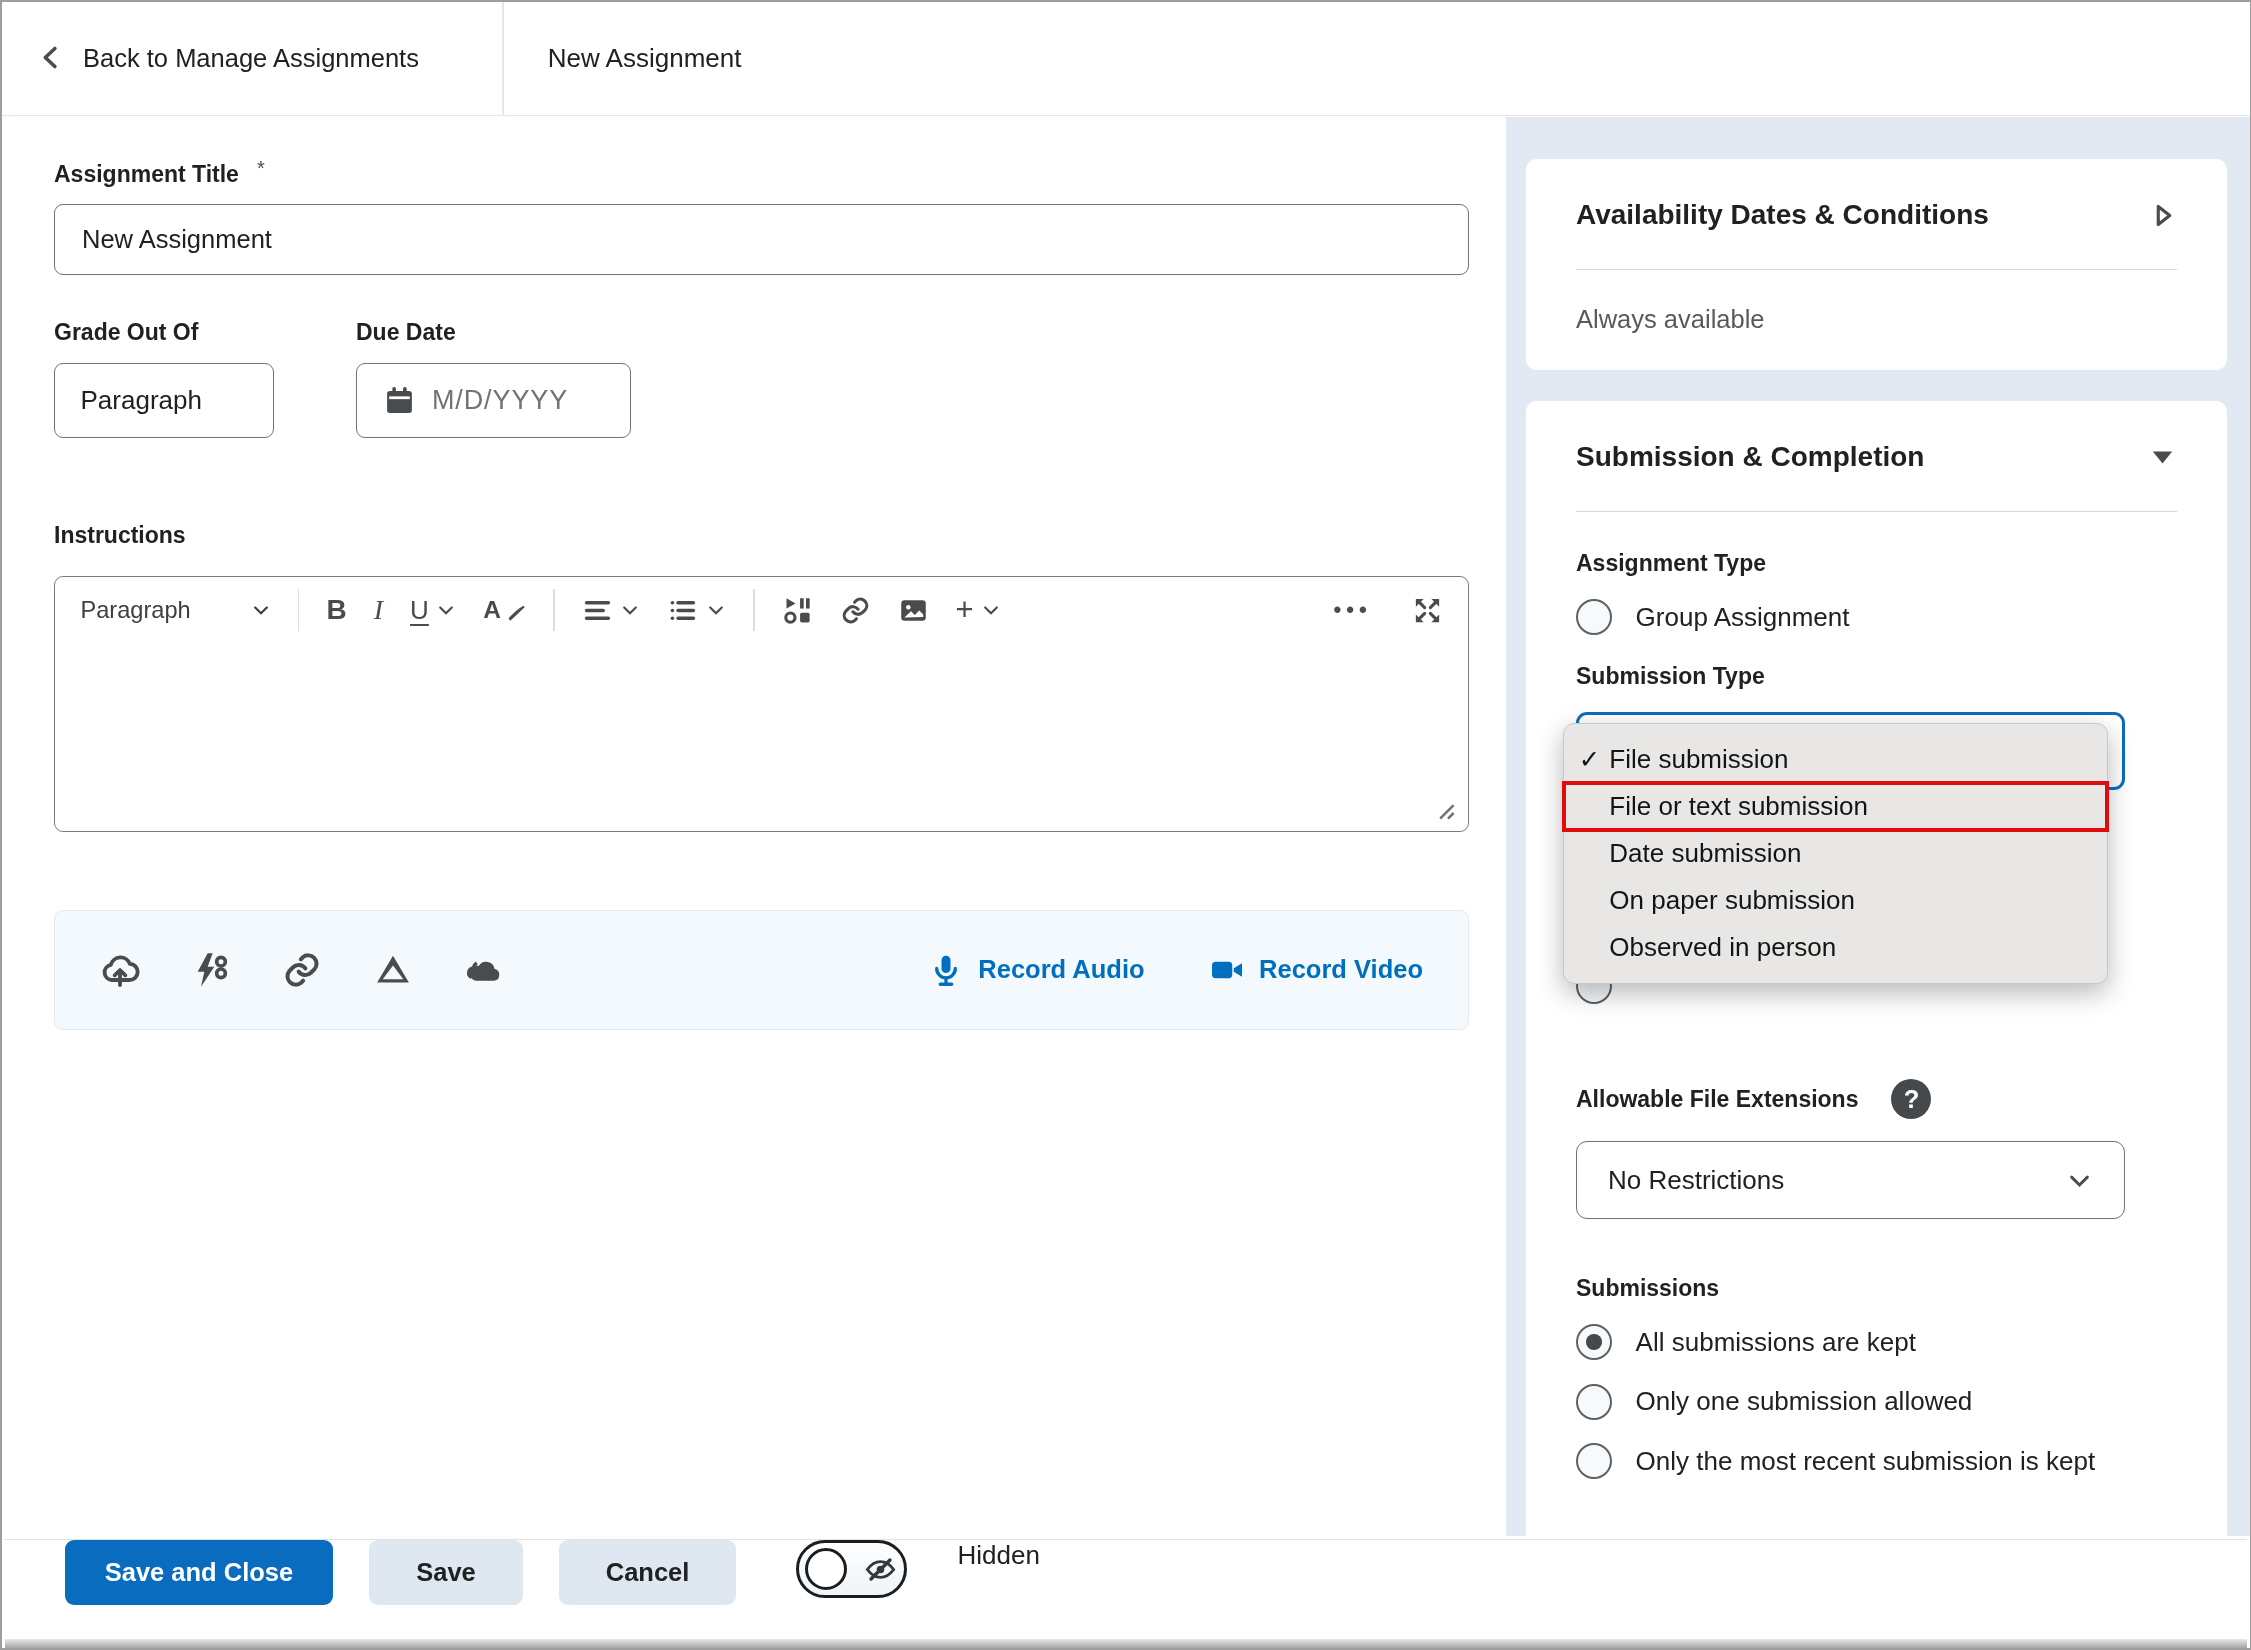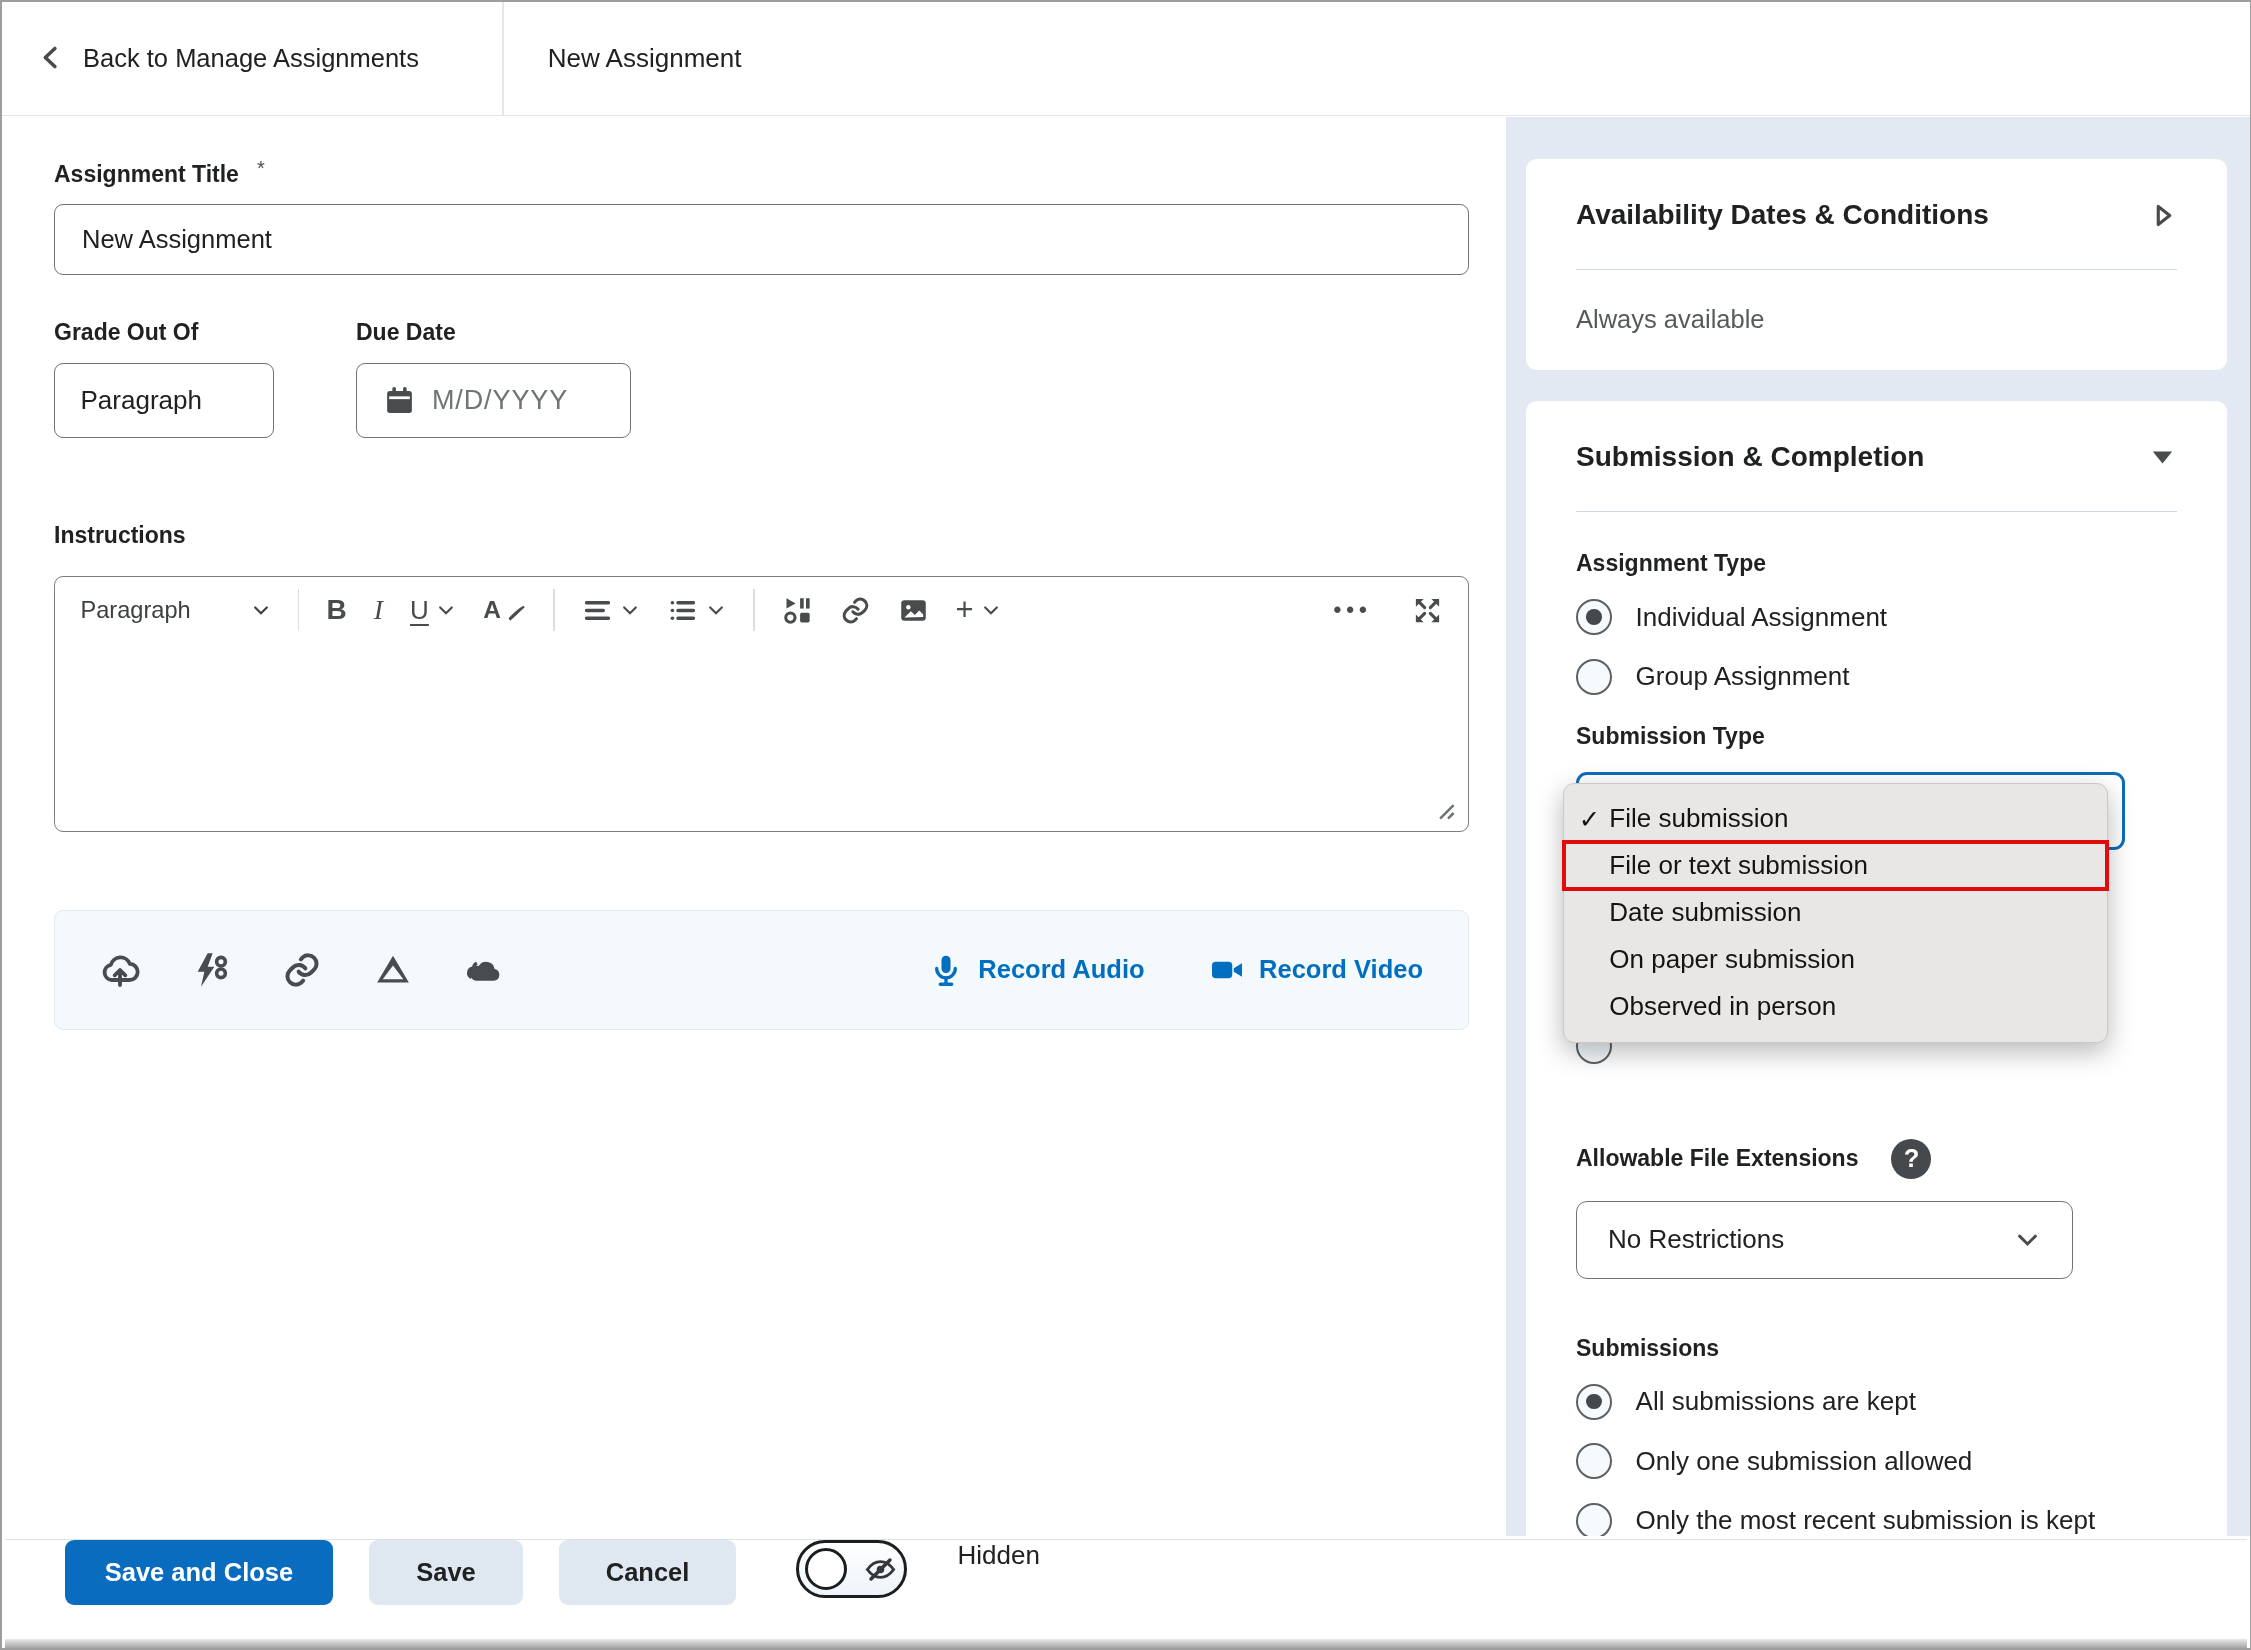--- a/index.html
+++ b/index.html
@@ -90,21 +90,21 @@
           border-radius:11px; box-shadow:0 9px 27px rgba(0,0,0,.28); padding:11.8px 0; z-index:6; }
   .opt { height:47px; display:flex; align-items:center; padding-left:45px; font-size:26px; color:#141414; position:relative; cursor:pointer; }
   .opt .check { position:absolute; left:14.5px; font-size:25.5px; color:#141414; }
   .opt.highlight { outline:4.5px solid #e00c0c; outline-offset:-2.7px; }
 
   .peek-radio { margin-top:178px; }
 
   .help { width:40px; height:40px; border-radius:50%; background:#46494b; color:#fff; font-size:25.5px; font-weight:700;
           display:flex; align-items:center; justify-content:center; cursor:pointer; }
   .ext-label { margin-top:75px; }
-  .select-plain { width:497px; height:78px; border:1.8px solid #6e7477; border-radius:11px; background:#fff;
+  .select-plain { width:549px; height:78px; border:1.8px solid #6e7477; border-radius:11px; background:#fff;
                   display:flex; align-items:center; padding:0 31px; font-size:26px; margin-top:3.6px; cursor:pointer; }
   .select-plain svg { margin-left:auto; width:27px; height:27px; color:#494c4e; }
   .submissions-label { margin-top:56px; }
 
   
   footer { position:absolute; left:2.7px; right:2.7px; bottom:0; height:109px; background:#fff;
            border-top:0.9px solid #e0e3e6; display:flex; padding-left:60px; gap:36px; }
   footer::after { content:""; position:absolute; left:0; right:0; bottom:0; height:9px;
                   background:linear-gradient(#e9e9e9,#a5a5a5); }
   .btn { height:65px; border:none; border-radius:9px; font-family:inherit; font-size:25.5px; font-weight:700; cursor:pointer; }
@@ -314,24 +314,20 @@
         <div class="card-head">
           <h2 class="card-title">Submission &amp; Completion</h2>
           <svg viewBox="0 0 24 24" fill="currentColor">
               <path d="M4 7h16l-8 10z"></path>
             </svg>
         </div>
         <hr>
 
         <div class="group-label">Assignment Type</div>
         <div class="radio-row">
-          <span class="radio checked"></span>
-          <span class="radio-label">Individual Assignment</span>
-        </div>
-        <div class="radio-row">
           <span class="radio"></span>
           <span class="radio-label">Group Assignment</span>
         </div>
 
         <div class="group-label" style="margin-top:28px;">Submission Type</div>
         <div class="select-wrap">
           <div class="select-focused"></div>
           <div class="menu">
             <div class="opt">
               <span class="check">✓</span>

